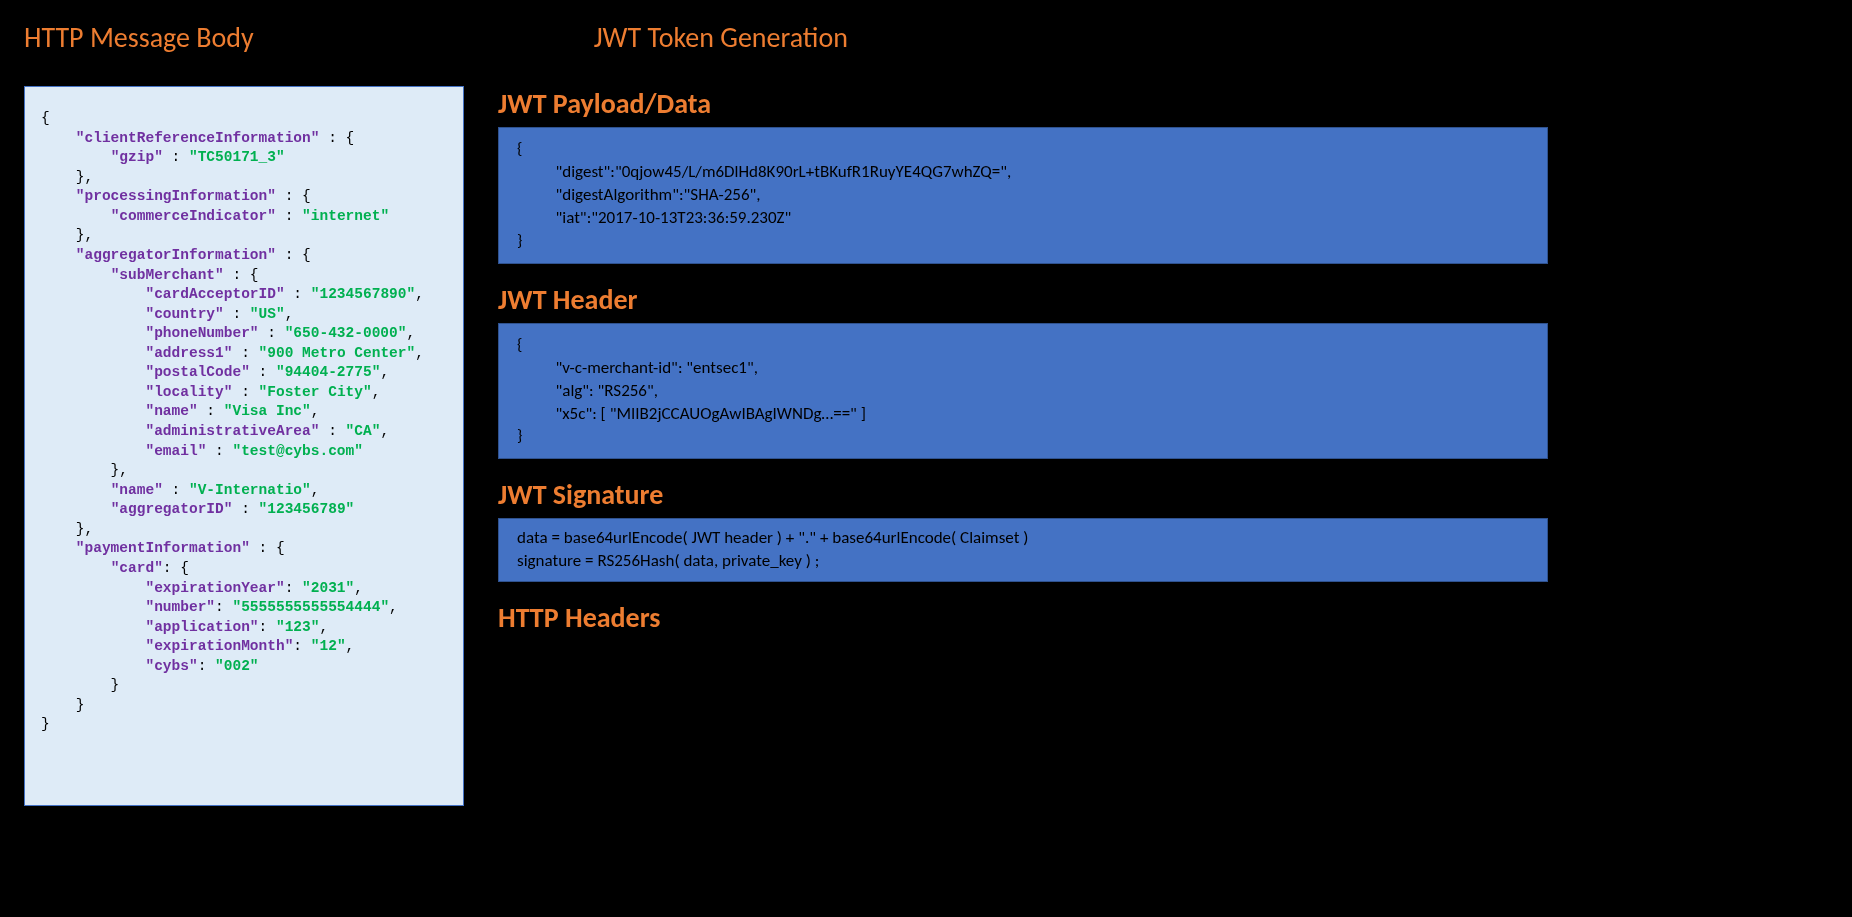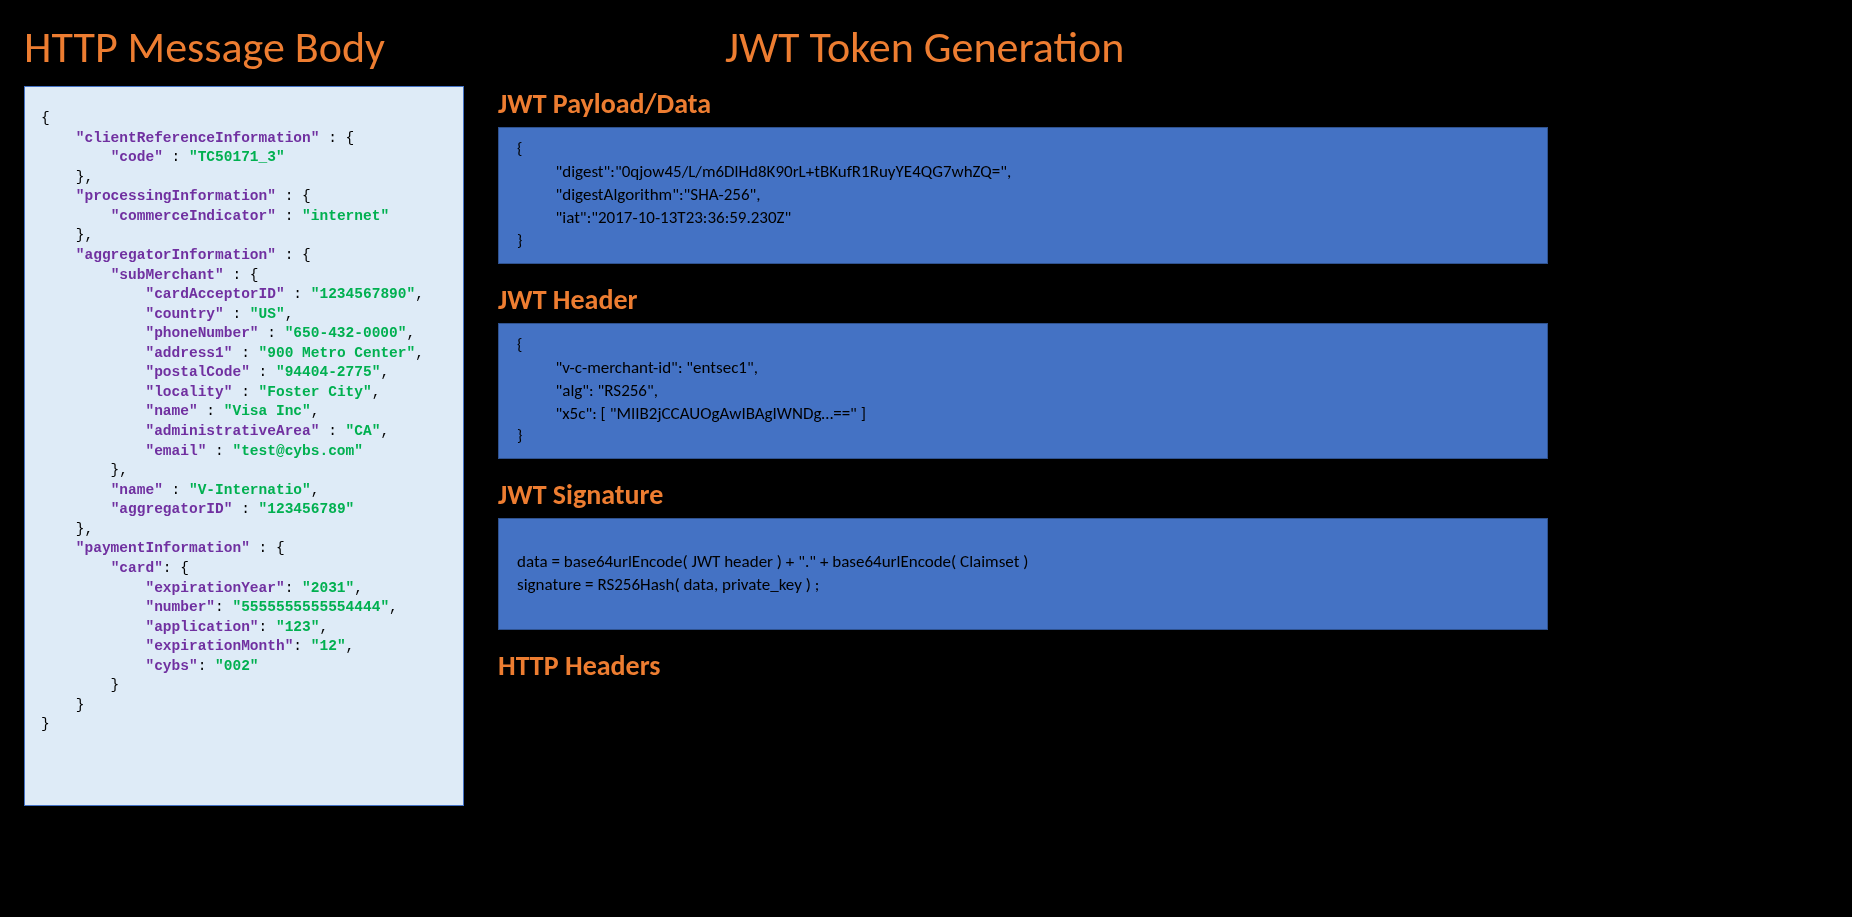--- a/index.html
+++ b/index.html
@@ -7,21 +7,21 @@
     background: #000;
     width: 1852px;
     height: 917px;
     font-family: Calibri, Arial, sans-serif;
     position: relative;
     overflow: hidden;
   }
   .titles { position: absolute; top: 20px; left: 0; right: 0; display: flex; }
   .title {
     color: #ED7D31;
-    font-size: 44px;
+    font-size: 28px;
     font-weight: 400;
   }
   .title.left { margin-left: 24px; }
   .title.right { margin-left: 340px; }
 
   .json-box {
     position: absolute;
     left: 24px;
     top: 86px;
     width: 440px;
@@ -55,33 +55,33 @@
     background: #4472C4;
     border: 1px solid #2F528F;
     color: #000;
     font-size: 17px;
     padding: 10px 18px;
     white-space: pre;
     font-family: Calibri, Arial, sans-serif;
     line-height: 1.35;
     margin-bottom: 18px;
   }
-  .blue-box.sig { white-space: normal; padding: 32px 18px; }
+  .blue-box.sig { white-space: normal; padding: 8px 18px; }
 </style>
 </head>
 <body>
 
 <div class="titles">
   <div class="title left">HTTP Message Body</div>
   <div class="title right">JWT Token Generation</div>
 </div>
 
 <div class="json-box"><span class="p">{
     </span><span class="k">"<span>clientReferenceInformation</span>"</span><span class="p"> : {
-        </span><span class="k">"<span>code</span>"</span><span class="p"> : </span><span class="v">"<span>TC50171_3</span>"</span><span class="p">
+        </span><span class="k">"<span>gzip</span>"</span><span class="p"> : </span><span class="v">"<span>TC50171_3</span>"</span><span class="p">
     },
     </span><span class="k">"<span>processingInformation</span>"</span><span class="p"> : {
         </span><span class="k">"<span>commerceIndicator</span>"</span><span class="p"> : </span><span class="v">"<span>internet</span>"</span><span class="p">
     },
     </span><span class="k">"<span>aggregatorInformation</span>"</span><span class="p"> : {
         </span><span class="k">"<span>subMerchant</span>"</span><span class="p"> : {
             </span><span class="k">"<span>cardAcceptorID</span>"</span><span class="p"> : </span><span class="v">"<span>1234567890</span>"</span><span class="p">,
             </span><span class="k">"<span>country</span>"</span><span class="p"> : </span><span class="v">"<span>US</span>"</span><span class="p">,
             </span><span class="k">"<span>phoneNumber</span>"</span><span class="p"> : </span><span class="v">"<span>650-432-0000</span>"</span><span class="p">,
             </span><span class="k">"<span>address1</span>"</span><span class="p"> : </span><span class="v">"<span>900 Metro Center</span>"</span><span class="p">,

